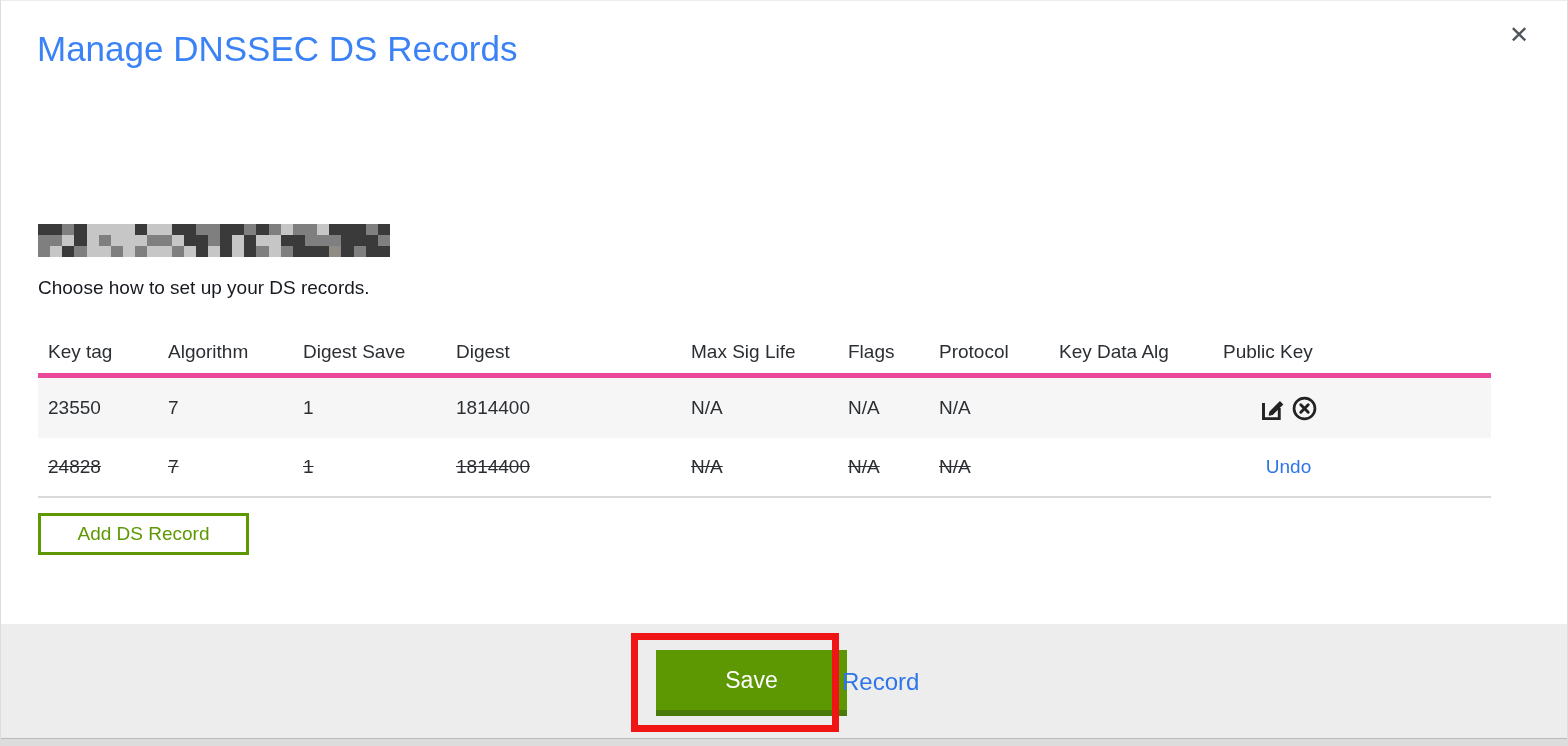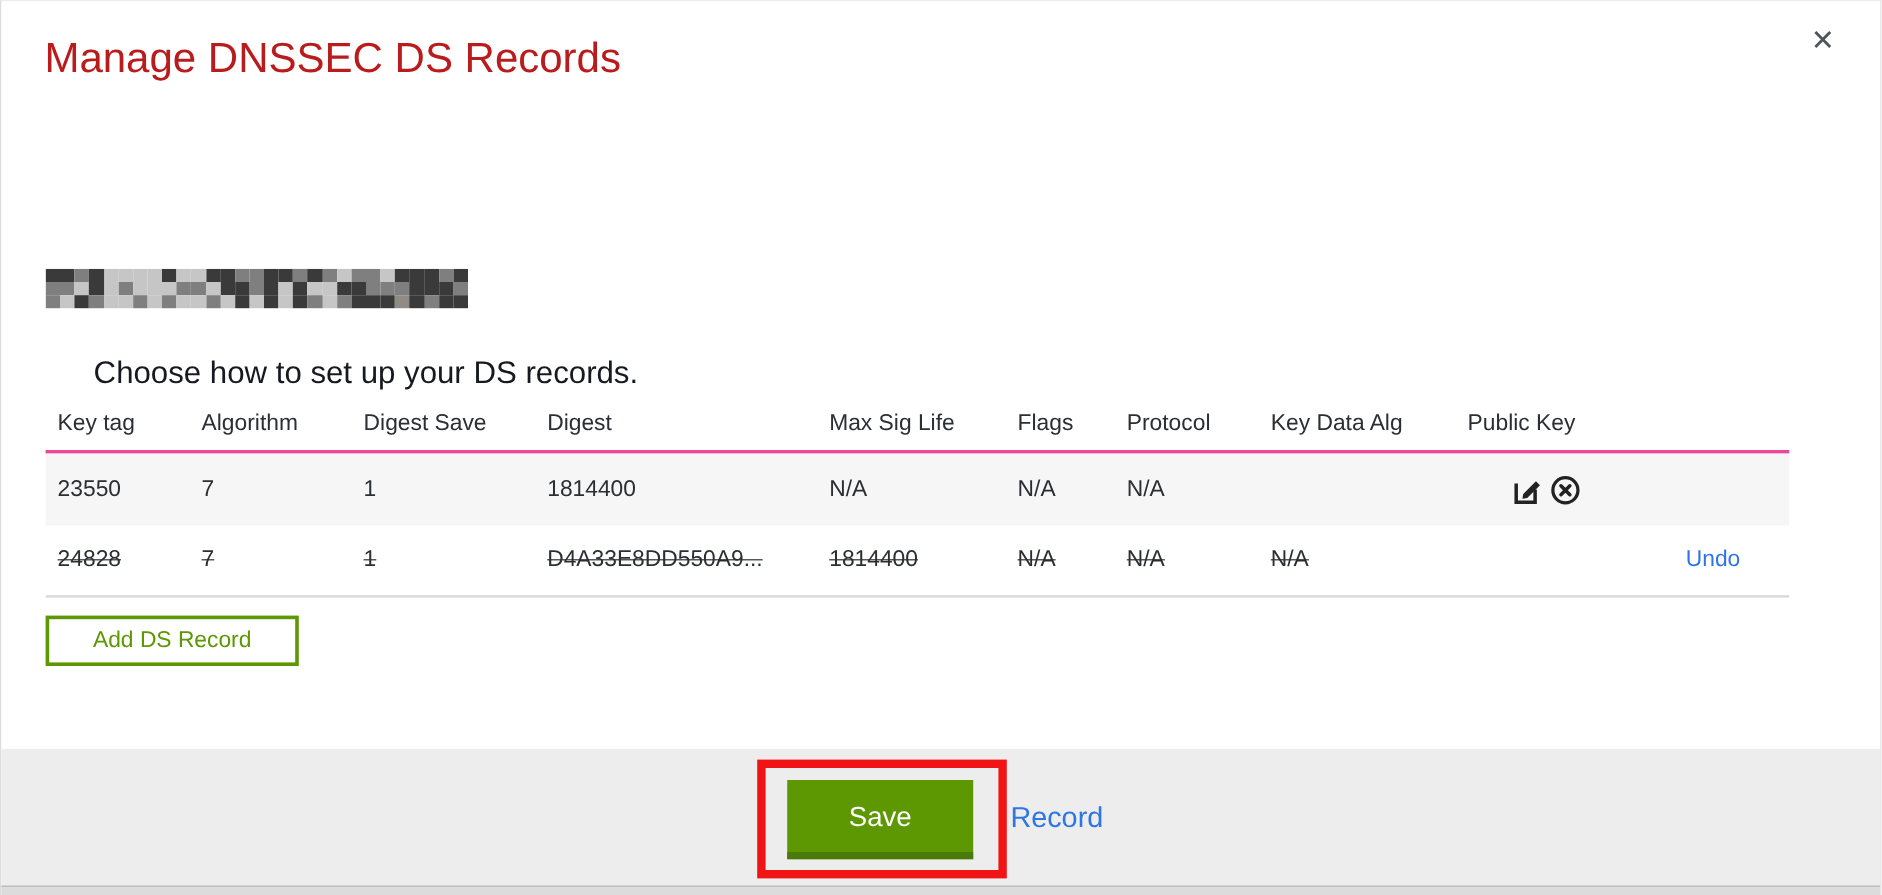--- a/index.html
+++ b/index.html
@@ -7,47 +7,47 @@
   body { font-family:"Liberation Sans","DejaVu Sans",sans-serif; }
 
   .page {
     position:relative; width:1568px; height:746px;
     background:#ffffff; overflow:hidden;
     border-left:1px solid #dcdcdc; border-right:1px solid #dcdcdc; border-top:1px solid #ececec;
   }
 
   .modal-title {
     position:absolute; left:36px; top:28px;
-    font-size:35px; font-weight:300; color:#b91c1c; letter-spacing:0;
+    font-size:35px; font-weight:300; color:#3b82f6; letter-spacing:0;
   }
 
   .close-btn {
     position:absolute; right:38px; top:22px;
     font-size:24px; font-weight:700; color:#50555c; cursor:pointer; line-height:1;
   }
 
   .redacted-domain {
     position:absolute; left:37px; top:223px; width:352px; height:33px;
     display:grid; grid-template-columns:repeat(29,1fr); grid-template-rows:repeat(3,1fr);
     overflow:hidden;
   }
   .redacted-domain i { display:block; }
 
   .instruction {
-    position:absolute; left:37px; top:294px;
-    font-size:26px; color:#16191f;margin-left:40px;
+    position:absolute; left:37px; top:276px;
+    font-size:19px; color:#16191f;
   }
 
   .ds-table { position:absolute; left:37px; top:330px; width:1453px; }
   .tgrid {
     display:grid;
     grid-template-columns:120px 135px 153px 235px 157px 91px 120px 164px 155px 123px;
     align-items:center;
   }
-  .thead { height:47px; border-bottom:3px solid #ec4899; }
+  .thead { height:47px; border-bottom:5px solid #ec4899; }
   .thead .cell { font-size:19px; color:#2b2f33; }
   .cell { padding-left:10px; font-size:19px; color:#2b2f33; white-space:nowrap; overflow:hidden; }
   .trow { height:60px; }
   .trow.alt { background:#f6f6f6; }
   .trow.last { border-bottom:2px solid #d9d9d9; }
   .trow.deleted .cell { text-decoration:line-through; }
   .cell.actions {
     display:flex; justify-content:center; align-items:center; gap:3px;
     padding-right:4px; padding-left:0; text-decoration:none !important;
   }
@@ -71,21 +71,21 @@
     background:#dcdcdc; border-top:1px solid #b9b9b9;
   }
 
   .annotation-box {
     position:absolute; left:630px; top:632px; width:208px; height:99px;
     border:7px solid #f01414; pointer-events:none;
   }
 
   .save-btn {
     position:absolute; left:655px; top:649px;
-    width:155px; height:66px;
+    width:191px; height:66px;
     background:#5d9803; border:none; border-bottom:6px solid #4a7a0a;
     color:#ffffff; font-size:23px; font-family:inherit; cursor:pointer;
   }
 
   .cancel-link {
     position:absolute; left:841px; top:667px;
     font-size:24px; color:#2e75e8; cursor:pointer; text-decoration:none;
   }
 </style>
 </head>
@@ -225,21 +225,20 @@
             <path d="M8.7 8.7 L15.3 15.3 M15.3 8.7 L8.7 15.3" stroke="#222222" stroke-width="2.6" stroke-linecap="round"></path>
           </svg>
         </span>
       </div>
     </div>
 
     <div class="tgrid trow deleted last">
       <div class="cell">24828</div>
       <div class="cell">7</div>
       <div class="cell">1</div>
-      <div class="cell">D4A33E8DD550A9...</div>
       <div class="cell">1814400</div>
       <div class="cell">N/A</div>
       <div class="cell">N/A</div>
       <div class="cell">N/A</div>
       <div class="cell"></div>
       <div class="cell actions">
         <a class="undo-link">Undo</a>
       </div>
     </div>
 

